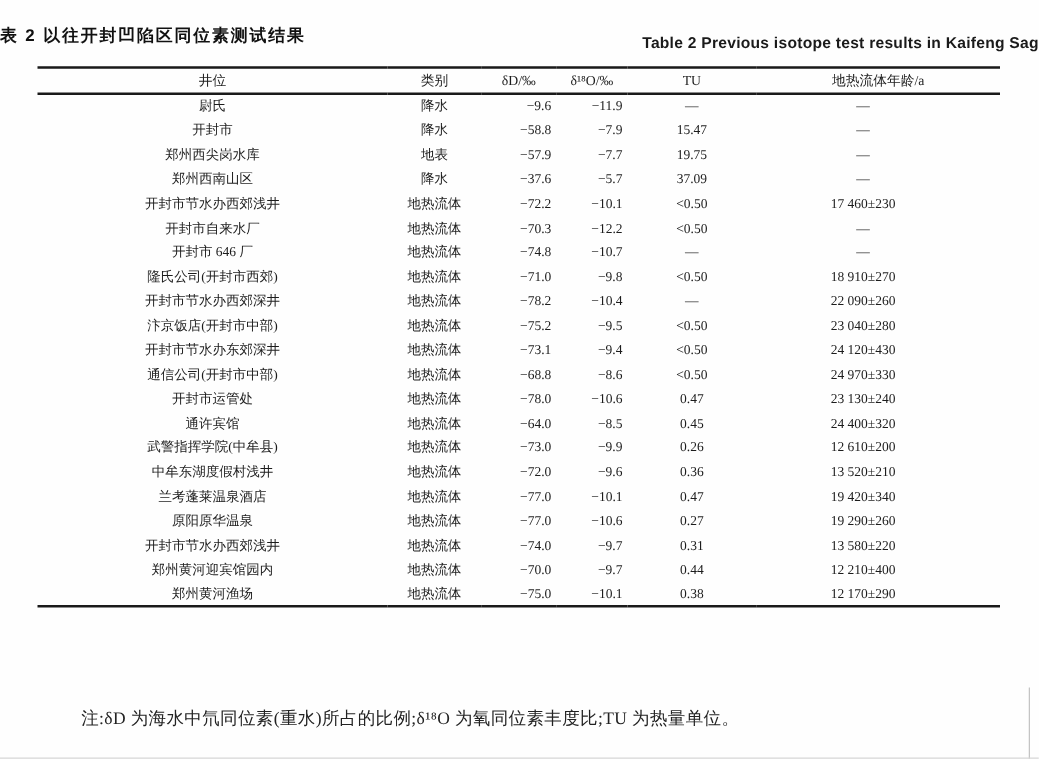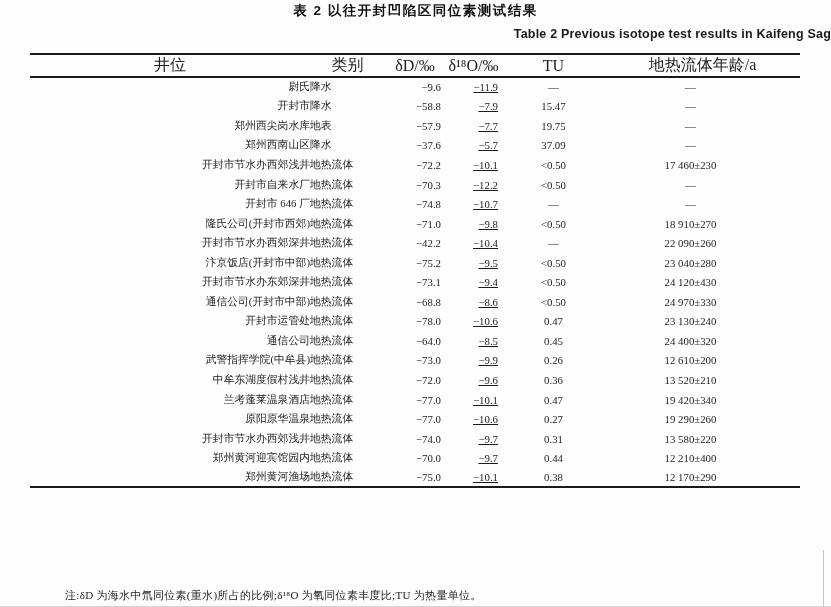--- a/index.html
+++ b/index.html
@@ -8,22 +8,21 @@
     position: relative;
     background: #fefefe;
     font-family: "Liberation Serif", "DejaVu Serif", serif;
     color: #1c1c1c;
     overflow: hidden;
   }
   .page { position: absolute; inset: 0; }
 
   .title-zh {
     position: absolute;
-    top: 2px; left: 0; width: 831px;
-    text-align: center;
+    top: 20px; left: 0; width: 831px;
     font-family: "Liberation Sans", "DejaVu Sans", sans-serif;
     font-weight: bold;
     font-size: 13.5px;
     letter-spacing: 1.5px;
     color: #111;
   }
   .title-en {
     position: absolute;
     top: 27px; left: 0; width: 831px;
     text-align: right;
@@ -49,39 +48,39 @@
   table.isotope col.w2 { width: 60px; }
   table.isotope col.w3 { width: 57px; }
   table.isotope col.w4 { width: 103px; }
   table.isotope col.w5 { width: 195px; }
 
   thead th {
     height: 21px;
     font-weight: normal;
     text-align: center;
     border-bottom: 2px solid #1a1a1a;
-    font-size: 16px;
+    font-size: 11px;
     white-space: nowrap;
   }
   tbody td {
     height: 19.56px;
     white-space: nowrap;
     vertical-align: middle;
   }
-  tbody td.c0 { text-align: right; }
-  tbody td.c1 { }
+  tbody td.c0 { text-align: center; }
+  tbody td.c1 { text-align: center; }
   tbody td.c2 { text-align: right; padding-right: 4px; }
-  tbody td.c3 { text-align: right; padding-right: 4px; text-decoration: underline; }
+  tbody td.c3 { text-align: right; padding-right: 4px; }
   tbody td.c4 { text-align: center; }
   tbody td.c5 { text-align: center; padding-right: 24px; }
 
   .footnote {
     position: absolute;
-    top: 588px; left: 65px;
-    font-size: 11px;
+    top: 566px; left: 65px;
+    font-size: 14px;
     color: #222;
     letter-spacing: 0.3px;
   }
 
   .edge-right {
     position: absolute;
     top: 550px; right: 7px;
     width: 1px; height: 57px;
     background: #c4c4c4;
   }
@@ -180,21 +179,21 @@
           <td class="c0">隆氏公司(开封市西郊)</td>
           <td class="c1">地热流体</td>
           <td class="c2">−71.0</td>
           <td class="c3">−9.8</td>
           <td class="c4">&lt;0.50</td>
           <td class="c5">18 910±270</td>
         </tr>
         <tr>
           <td class="c0">开封市节水办西郊深井</td>
           <td class="c1">地热流体</td>
-          <td class="c2">−42.2</td>
+          <td class="c2">−78.2</td>
           <td class="c3">−10.4</td>
           <td class="c4">—</td>
           <td class="c5">22 090±260</td>
         </tr>
         <tr>
           <td class="c0">汴京饭店(开封市中部)</td>
           <td class="c1">地热流体</td>
           <td class="c2">−75.2</td>
           <td class="c3">−9.5</td>
           <td class="c4">&lt;0.50</td>
@@ -218,21 +217,21 @@
         </tr>
         <tr>
           <td class="c0">开封市运管处</td>
           <td class="c1">地热流体</td>
           <td class="c2">−78.0</td>
           <td class="c3">−10.6</td>
           <td class="c4">0.47</td>
           <td class="c5">23 130±240</td>
         </tr>
         <tr>
-          <td class="c0">通信公司</td>
+          <td class="c0">通许宾馆</td>
           <td class="c1">地热流体</td>
           <td class="c2">−64.0</td>
           <td class="c3">−8.5</td>
           <td class="c4">0.45</td>
           <td class="c5">24 400±320</td>
         </tr>
         <tr>
           <td class="c0">武警指挥学院(中牟县)</td>
           <td class="c1">地热流体</td>
           <td class="c2">−73.0</td>

